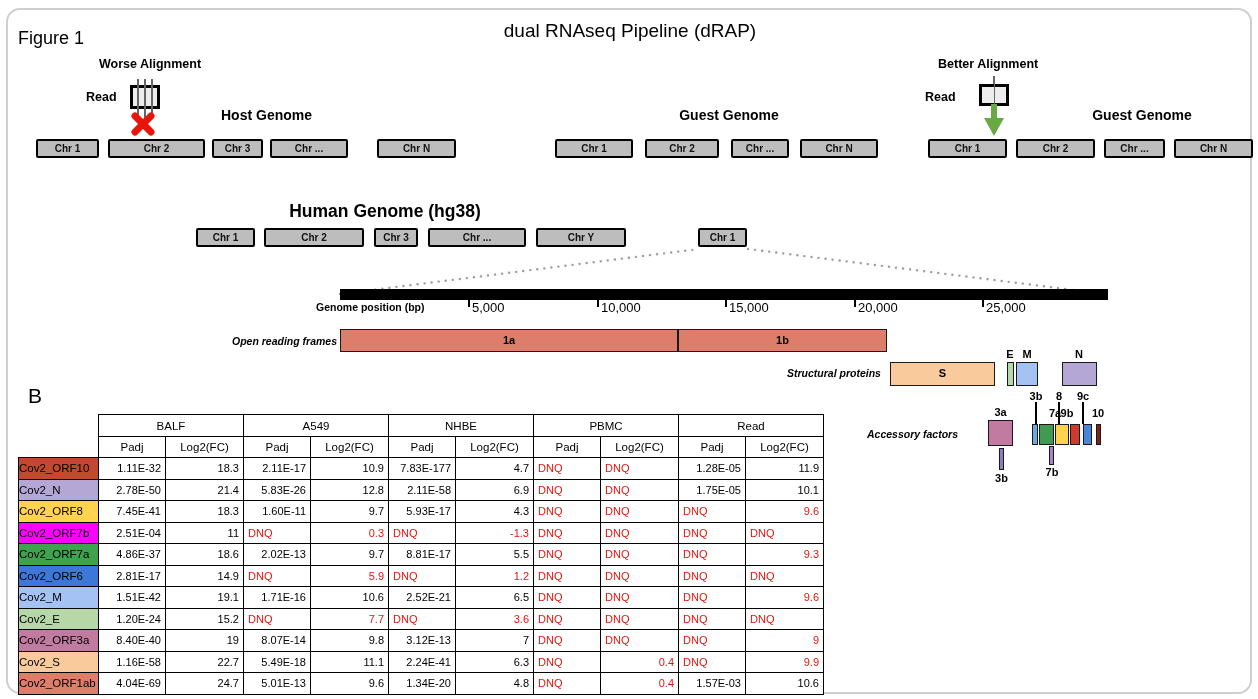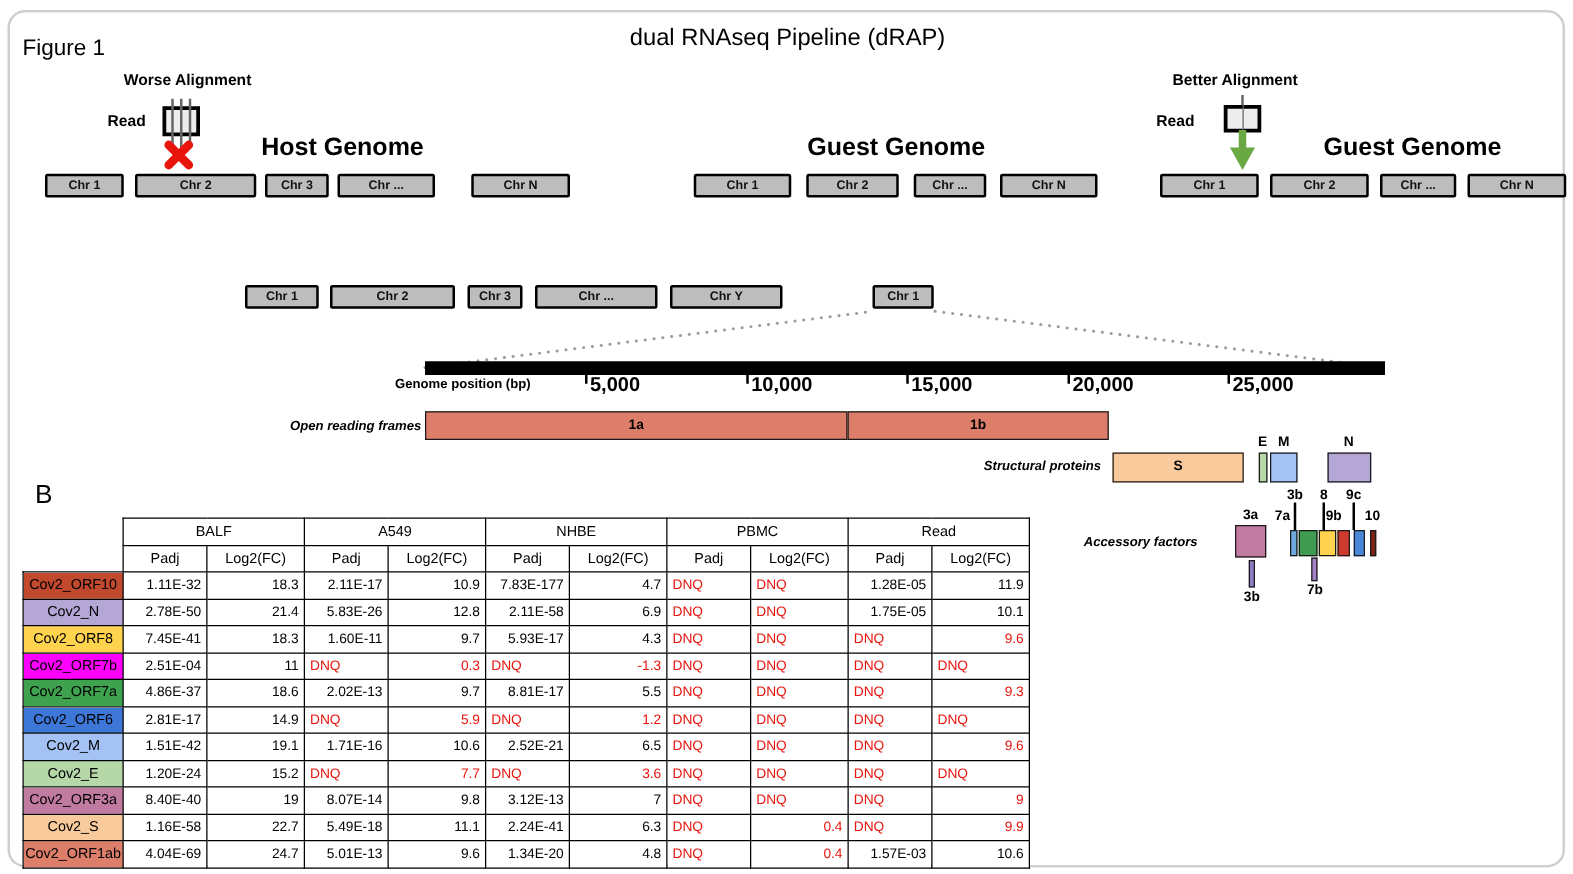--- a/index.html
+++ b/index.html
@@ -5,44 +5,44 @@
   * { margin:0; padding:0; box-sizing:border-box; }
   html,body { background:#fff; font-family:"Liberation Sans", sans-serif; }
   #fig { position:relative; width:1258px; height:699px; background:#fff; overflow:hidden; color:#000; }
   .abs { position:absolute; }
   .outer-frame { position:absolute; left:6px; top:8px; right:6px; bottom:5px;
                  border:2px solid #cfcfcf; border-radius:14px; }
   .fig-label { left:16px; top:2px; font-size:18px; background:#fff; padding:0 6px 2px 2px; z-index:5;margin-top:26px; }
   .main-title { left:430px; top:20px; width:400px; text-align:center; font-size:19px; }
   .panel-label { font-size:21px; }
   .caption { font-size:12.5px; font-weight:bold; }
-  .genome-heading { font-size:20px; font-weight:bold; }
+  .genome-heading { font-size:14px; font-weight:bold;margin-left:12px; }
   .sub-heading { font-size:17.5px; font-weight:bold; text-align:center; }
   .chr { position:absolute; height:19px; background:#bdbdbd; border:2px solid #000;
          border-radius:2px; text-align:center; font-size:10px; font-weight:bold;
          line-height:15px; color:#111; }
   .read-box { position:absolute; background:#ededed; border:3px solid #000; }
   .mline { position:absolute; width:1.5px; background:#666; }
   .axis-label { font-size:10.5px; font-weight:bold; }
   .tick { position:absolute; width:2px; height:7px; background:#000; top:300px; }
-  .tick-lbl { position:absolute; top:300px; font-size:16px; font-weight:bold; }
+  .tick-lbl { position:absolute; top:300px; font-size:13px; font-weight:normal; }
   .row-label { font-size:10.5px; font-weight:bold; font-style:italic; }
   .gbox { position:absolute; border:1.5px solid #1a1a1a; text-align:center;
           font-size:11px; font-weight:bold; }
   .gbox .inlbl { line-height:21px; }
   .sm-lbl { position:absolute; width:24px; text-align:center; font-size:11px; font-weight:bold; }
   .leader { position:absolute; width:1.5px; height:22px; background:#000; top:402px; }
   
   #de-table { position:absolute; left:18px; top:414px; border-collapse:collapse;
               table-layout:fixed; font-size:11px; }
   #de-table th, #de-table td { border:1.5px solid #000; overflow:hidden; white-space:nowrap; }
   #de-table th { font-weight:normal; font-size:11.5px; text-align:center; height:21px; }
   #de-table tr.grp-row th { height:22px; }
   #de-table td.nob { border:none; background:transparent; }
-  #de-table td.gene { font-size:11.5px; text-align:center; padding-left:0; height:21.5px; }
+  #de-table td.gene { font-size:11.5px; text-align:left; padding-left:0; height:21.5px; }
   #de-table td.val { text-align:right; padding-right:4px; height:21.5px; background:#fff; }
   #de-table td.val.dnq { text-align:left; padding-left:4px; }
   #de-table td.val.red { color:#e8150d; }
 </style>
 </head>
 <body>
 
 <div id="fig">
   <div class="outer-frame"></div>
 
@@ -83,20 +83,21 @@
   <svg class="abs" style="left:983px;top:104px;" width="22" height="34">
     <rect x="8" y="0" width="6" height="16" fill="#69a843"></rect>
     <polygon points="1,14 21,14 11,32" fill="#69a843"></polygon>
   </svg>
   <div class="abs genome-heading" style="left:1010px;top:107px;width:240px;text-align:center;">Guest Genome</div>
   <div class="chr" style="left:928px;top:139px;width:79px;">Chr 1</div>
   <div class="chr" style="left:1016px;top:139px;width:79px;">Chr 2</div>
   <div class="chr" style="left:1104px;top:139px;width:61px;">Chr ...</div>
   <div class="chr" style="left:1174px;top:139px;width:79px;">Chr N</div>
 
+  <div class="abs sub-heading" style="left:275px;top:201px;width:220px;">Human Genome (hg38)</div>
   <div class="chr" style="left:196px;top:228px;width:59px;">Chr 1</div>
   <div class="chr" style="left:264px;top:228px;width:100px;">Chr 2</div>
   <div class="chr" style="left:374px;top:228px;width:44px;">Chr 3</div>
   <div class="chr" style="left:428px;top:228px;width:98px;">Chr ...</div>
   <div class="chr" style="left:536px;top:228px;width:90px;">Chr Y</div>
 
   <div class="chr" style="left:698px;top:228px;width:49px;">Chr 1</div>
 
   <svg class="abs" style="left:0;top:0;pointer-events:none;" width="1258" height="699">
     <line x1="340" y1="294" x2="699" y2="249" stroke="#9e9e9e" stroke-width="2.4" stroke-dasharray="0.1 7" stroke-linecap="round"></line>
@@ -140,21 +141,21 @@
   <div class="gbox" style="left:988px;top:420px;width:25px;height:26px;background:#C27BA0;"></div>
   <div class="gbox" style="left:999px;top:448px;width:5px;height:22px;background:#8E7CC3;border-width:1px;"></div>
   <div class="sm-lbl" style="left:989px;top:472px;width:25px;">3b</div>
 
   <div class="sm-lbl" style="left:1024px;top:390px;">3b</div>
   <div class="sm-lbl" style="left:1047px;top:390px;">8</div>
   <div class="sm-lbl" style="left:1071px;top:390px;">9c</div>
   <div class="leader" style="left:1035px;"></div>
   <div class="leader" style="left:1058px;"></div>
   <div class="leader" style="left:1082px;"></div>
-  <div class="sm-lbl" style="left:1014px;top:407px;">7a</div>
+  <div class="sm-lbl" style="left:1043px;top:407px;">7a</div>
   <div class="sm-lbl" style="left:1055px;top:407px;">9b</div>
   <div class="sm-lbl" style="left:1086px;top:407px;">10</div>
 
   <div class="gbox" style="left:1032px;top:424px;width:6px;height:21px;background:#6FA8DC;border-width:1px;"></div>
   <div class="gbox" style="left:1039px;top:424px;width:15px;height:21px;background:#3E9B4F;border-width:1px;"></div>
   <div class="gbox" style="left:1055px;top:424px;width:14px;height:21px;background:#FFD34D;border-width:1px;"></div>
   <div class="gbox" style="left:1070px;top:424px;width:10px;height:21px;background:#CF3A2E;border-width:1px;"></div>
   <div class="gbox" style="left:1083px;top:424px;width:9px;height:21px;background:#4A86D8;border-width:1px;"></div>
   <div class="gbox" style="left:1096px;top:424px;width:5px;height:21px;background:#7E2318;border-width:1px;"></div>
   <div class="gbox" style="left:1049px;top:446px;width:5px;height:19px;background:#A584C9;border-width:1px;"></div>

